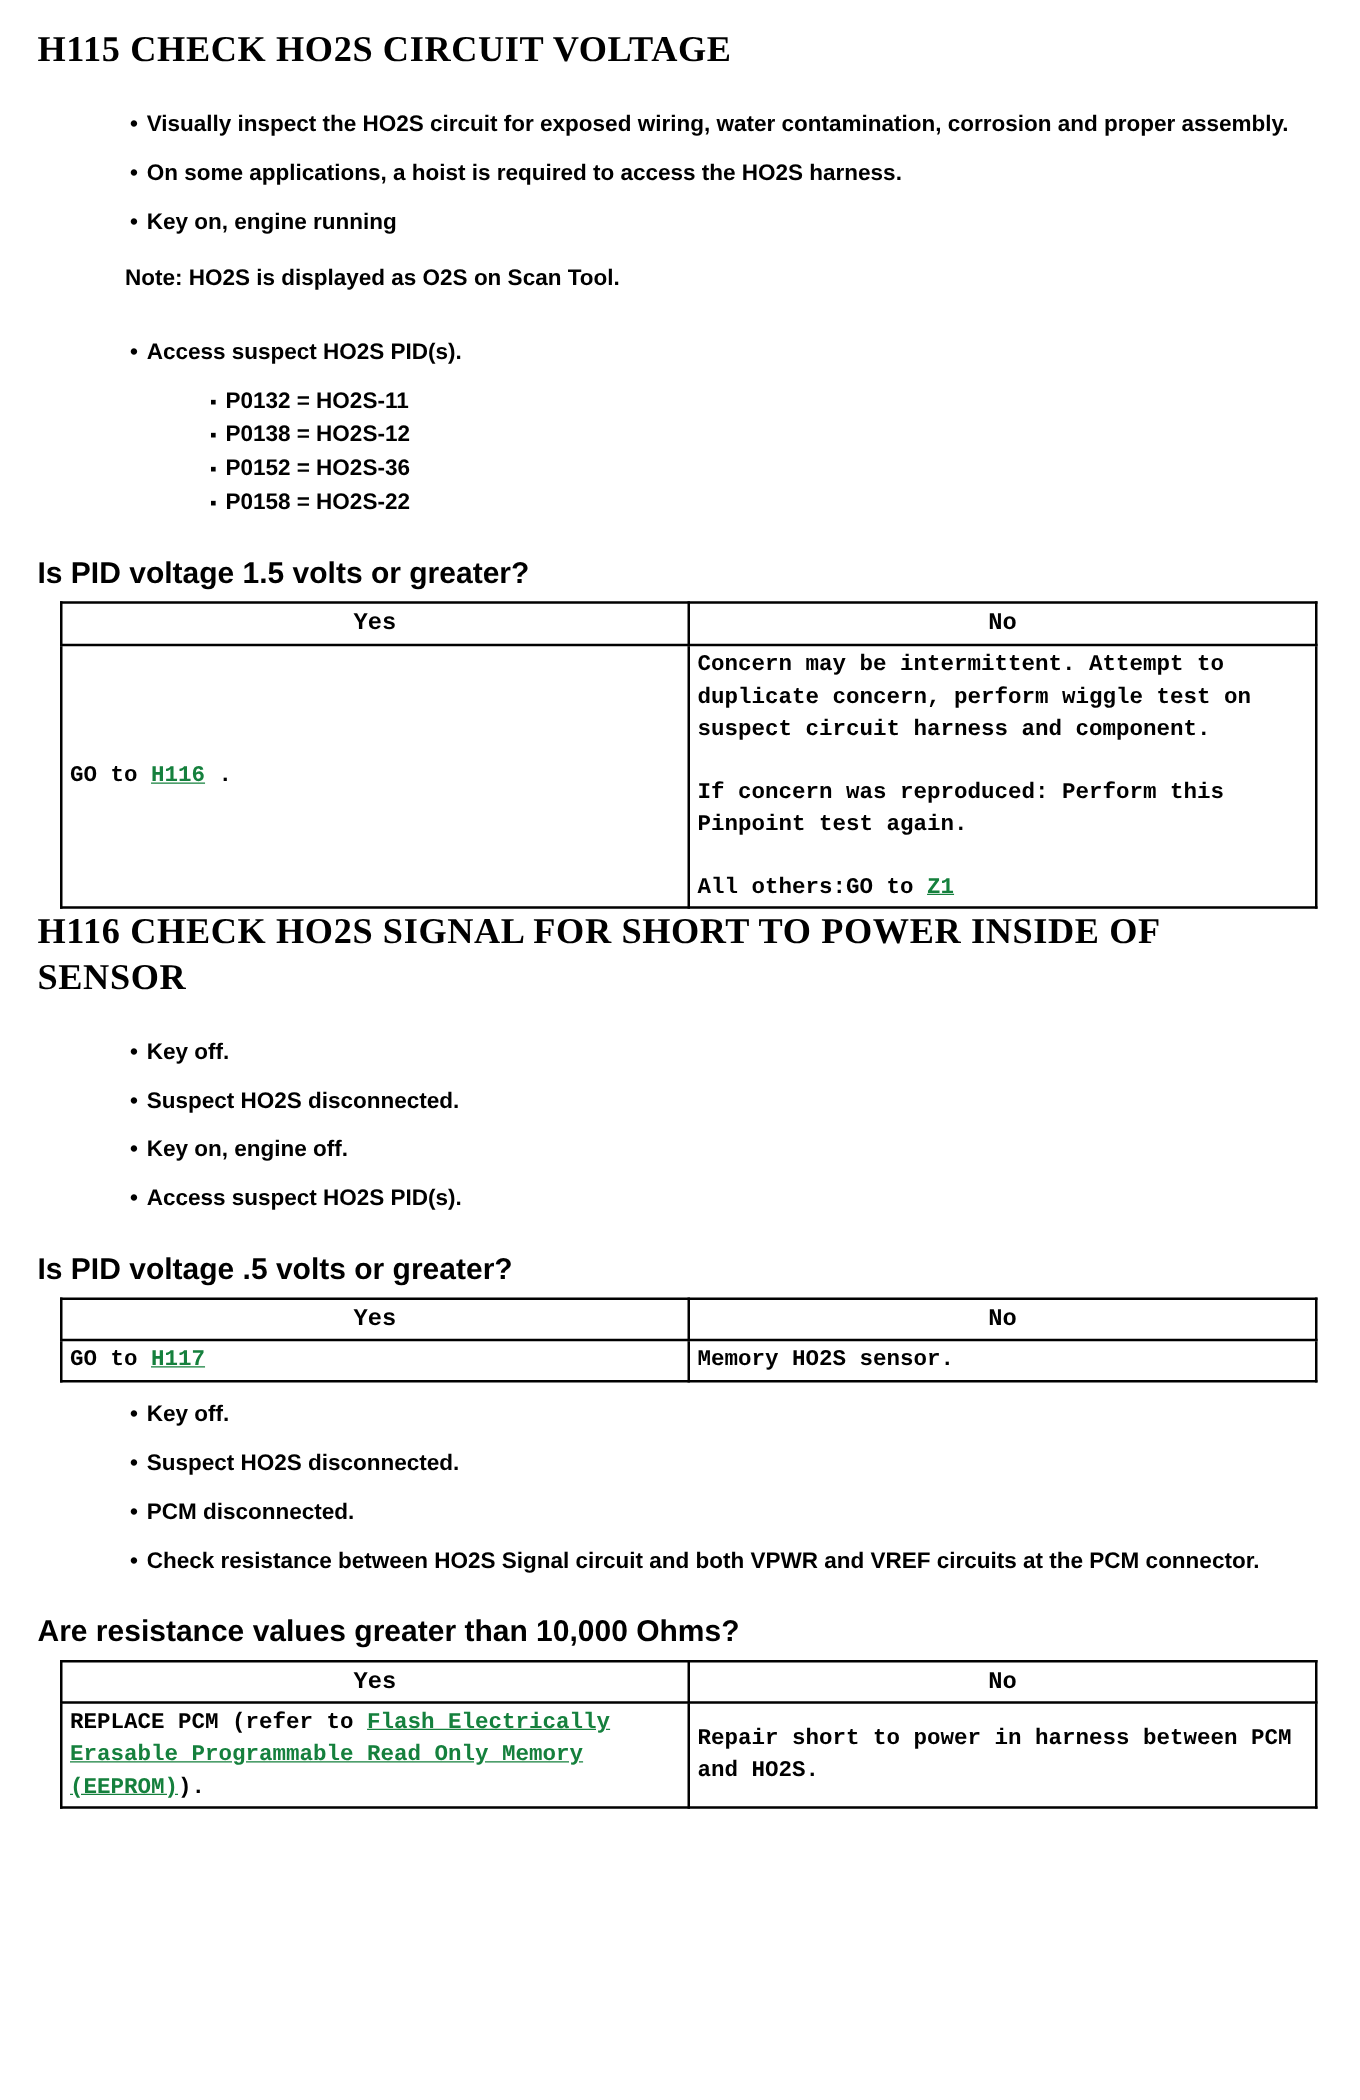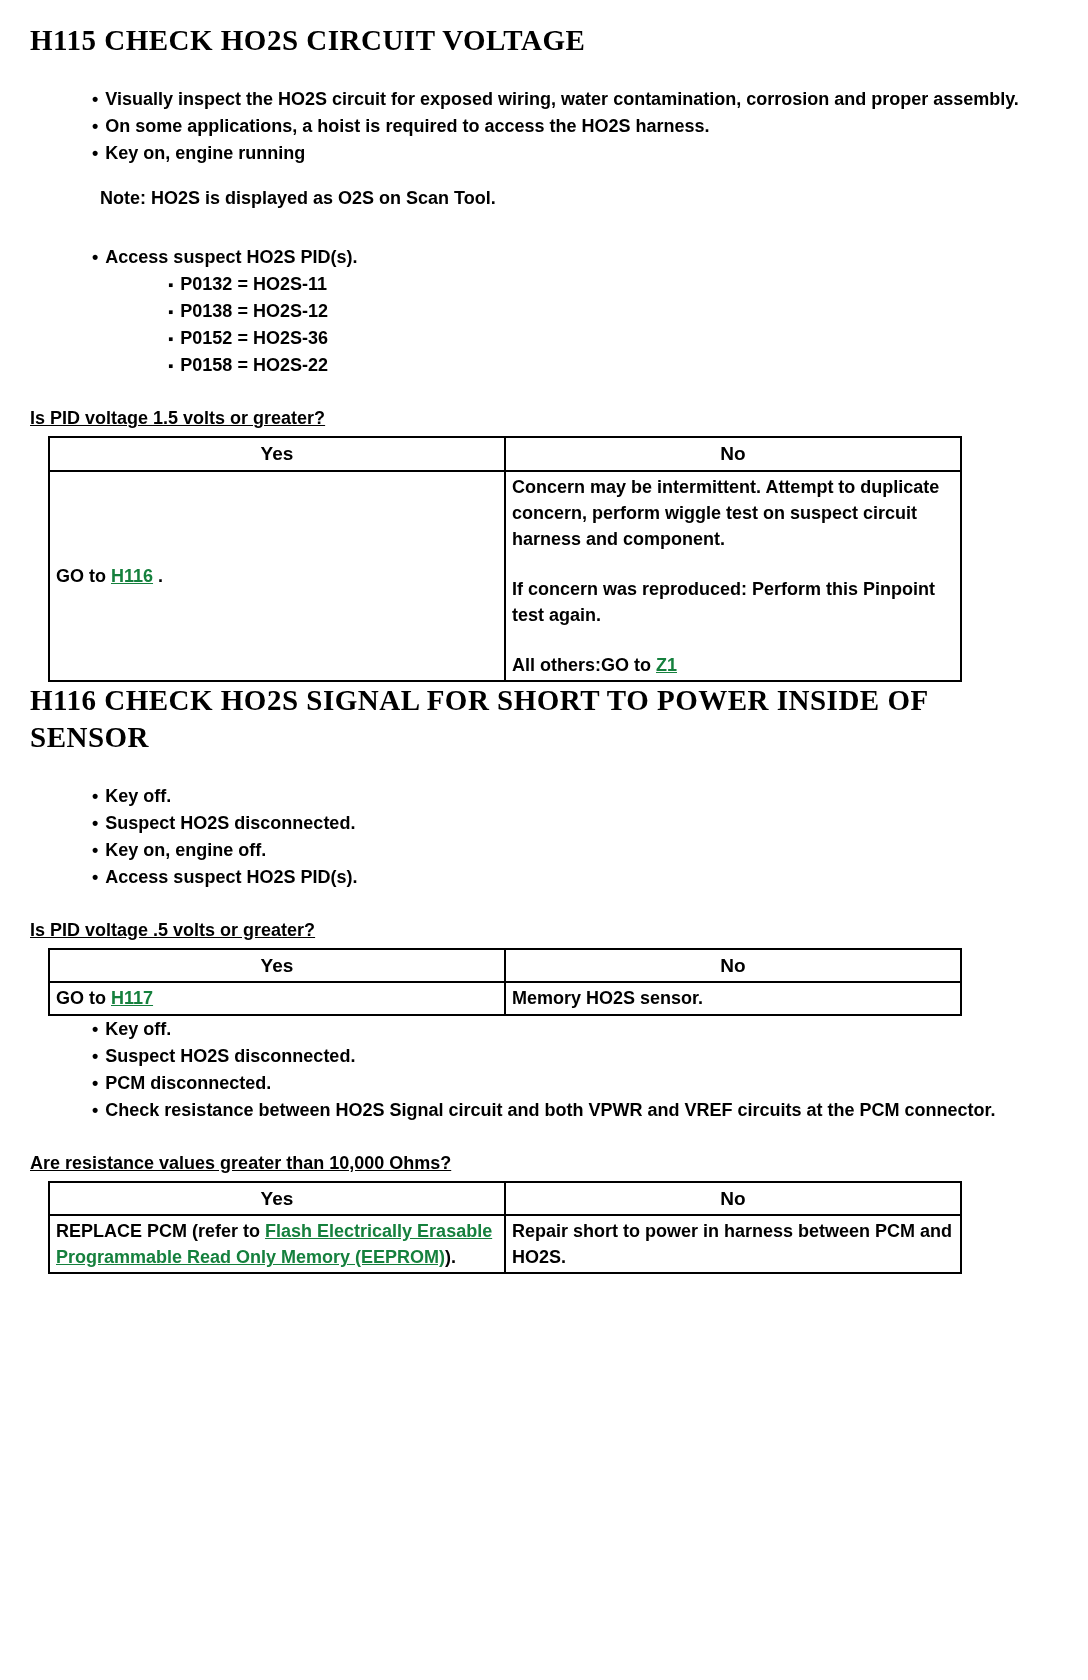--- a/index.html
+++ b/index.html
@@ -29,21 +29,21 @@
   .section-gap { margin-top: 85px; }
 
   ul.bullets {
     margin: 0;
     padding: 0 0 0 62px;
     list-style: none;
   }
   ul.bullets > li {
     padding-left: 36px;
     text-indent: -36px;
-    margin: 0;
+    margin: 12px;
   }
   ul.bullets > li::before {
     content: "\2022";
     margin-right: 7px;
   }
 
   ul.pids {
     margin: 0;
     padding: 0 0 0 138px;
     list-style: none;
@@ -53,29 +53,29 @@
     font-size: 15px;
     margin-right: 7px;
   }
 
   p.note {
     margin: 18px 0 32px 70px;
   }
 
   p.question {
     margin: 26px 0 4px 0;
-    font-size: 18px;
-    text-decoration: underline;
+    font-size: 24px;
   }
 
   table.result-table {
     border-collapse: collapse;
     margin-left: 18px;
-    width: 914px;
+    width: 1006px;
     table-layout: fixed;
+    font-family: Liberation Mono, monospace;
   }
   table.result-table th,
   table.result-table td {
     border: 2px solid #000000;
     padding: 2px 6px;
     font-weight: bold;
     font-size: 18px;
     line-height: 1.45;
   }
   table.result-table th {

